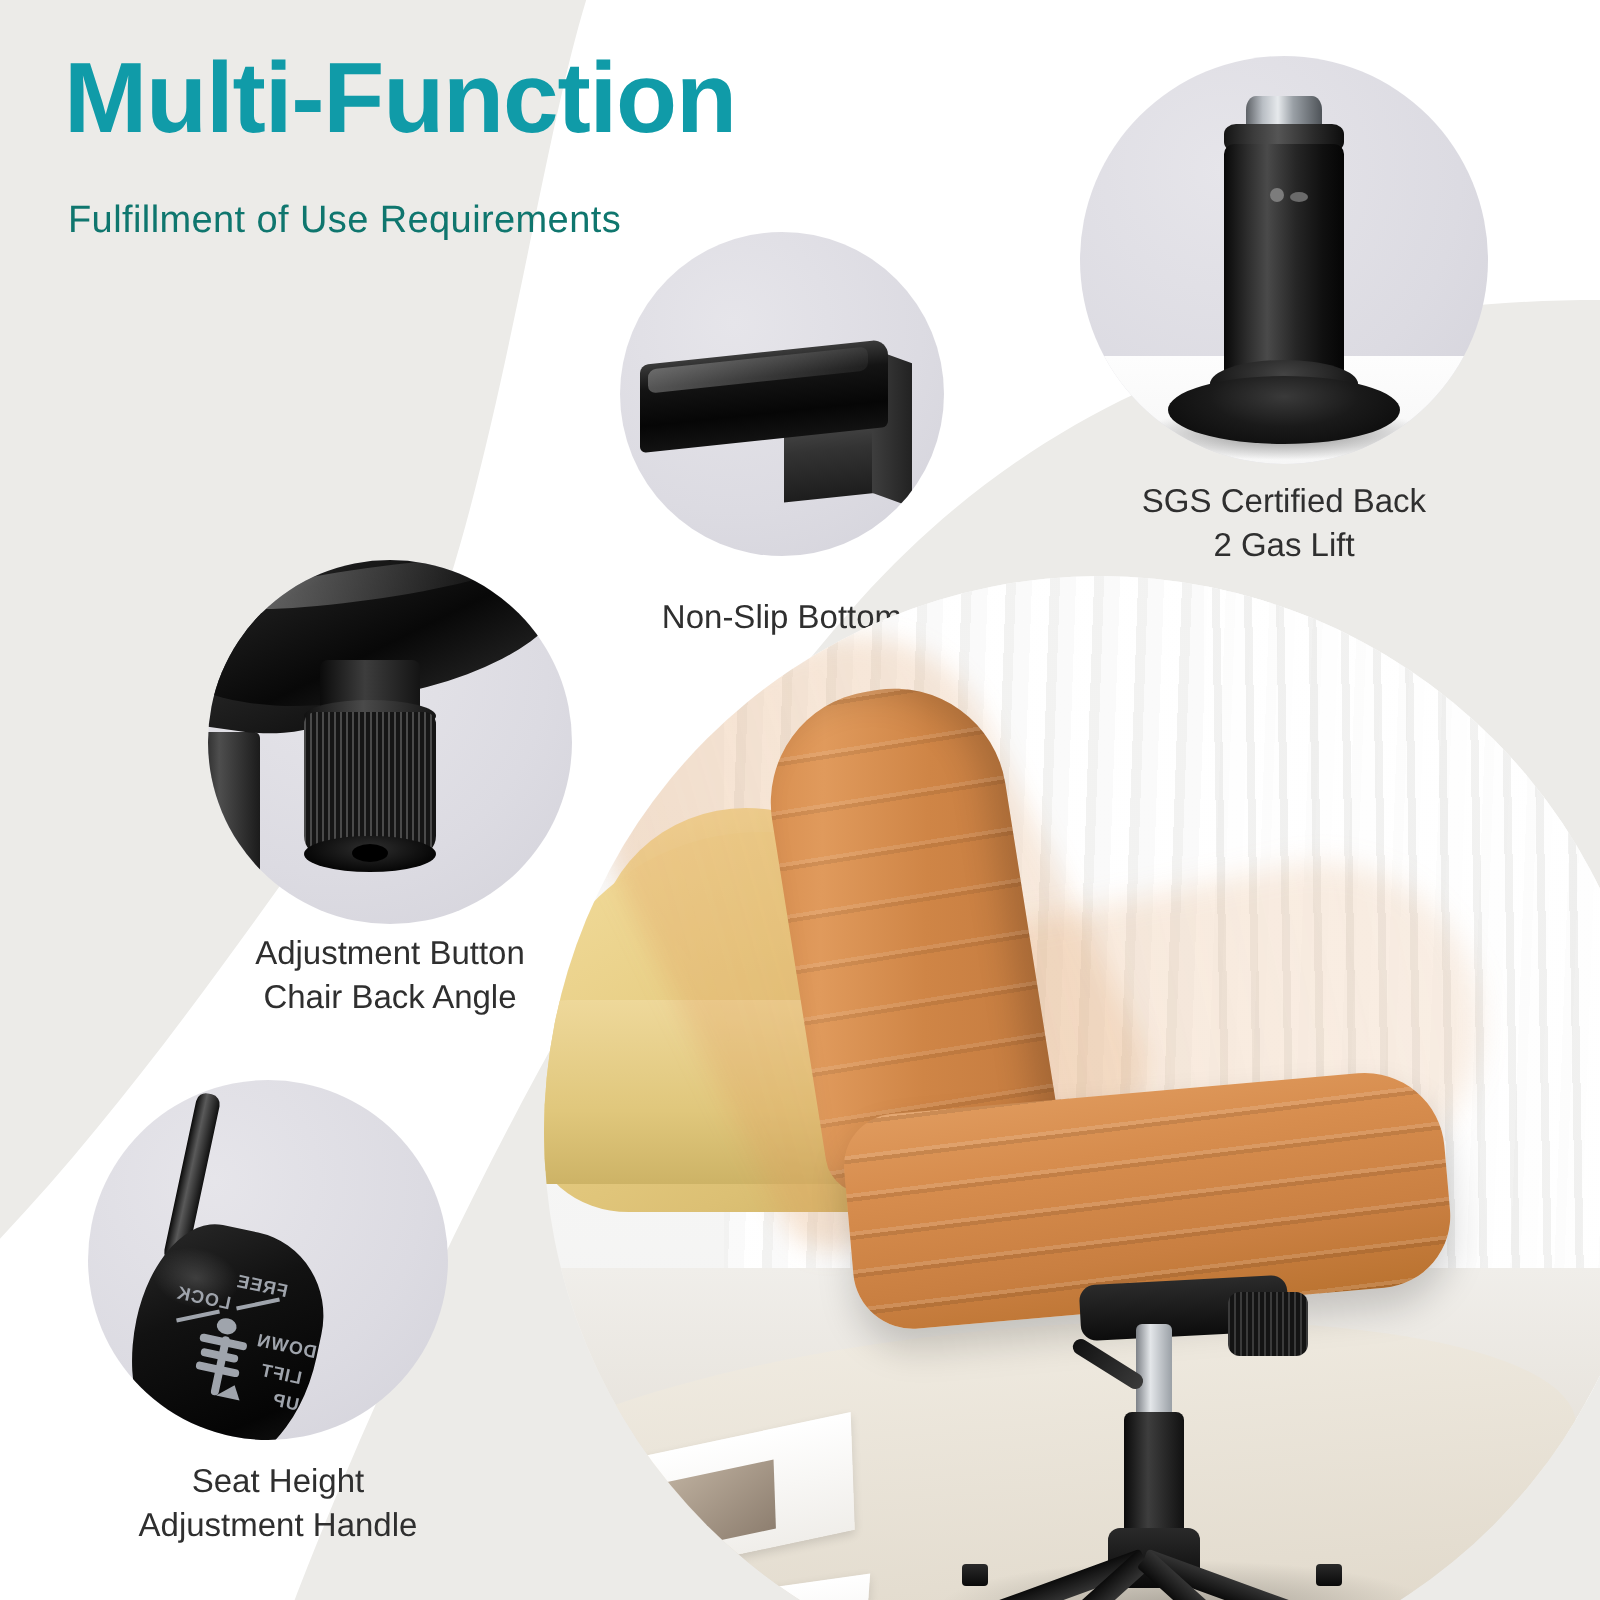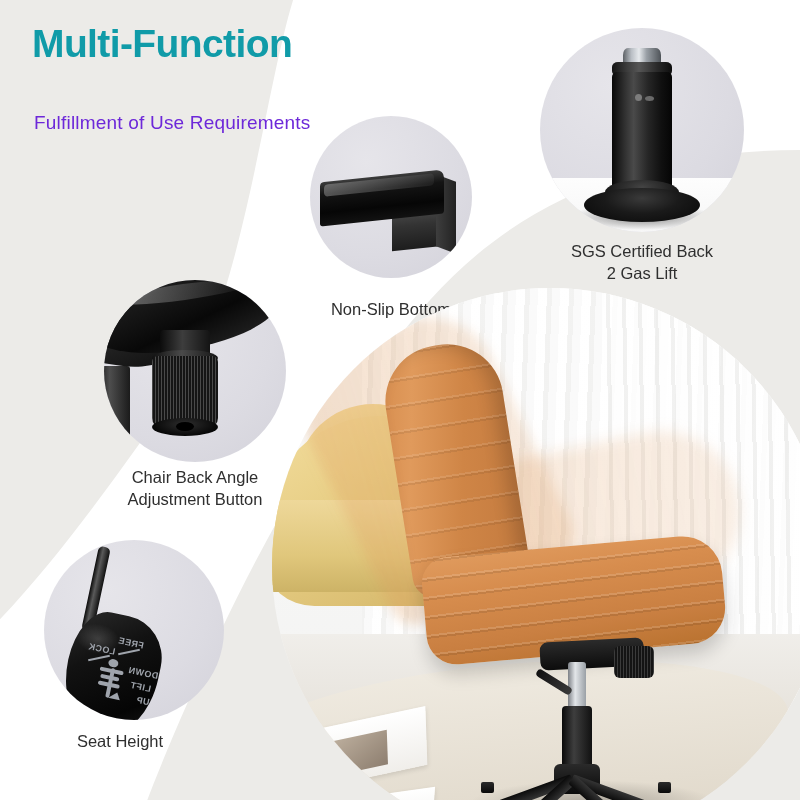--- a/index.html
+++ b/index.html
@@ -9,26 +9,26 @@
     font-family:"Liberation Sans","DejaVu Sans",sans-serif;
   }
   #stage{position:absolute;inset:0;overflow:hidden;}
 
   
   .swoosh{position:absolute;inset:0;pointer-events:none;}
 
   
   .title{
     position:absolute;left:32px;top:24px;
-    font-size:39px;font-weight:bold;letter-spacing:-0.6px;
+    font-size:50px;font-weight:bold;letter-spacing:-0.6px;
     color:#109ba8;line-height:1;white-space:nowrap;
   }
   .subtitle{
-    position:absolute;left:34px;top:112px;
-    font-size:19px;color:#6d28d9;letter-spacing:.2px;white-space:nowrap;
+    position:absolute;left:34px;top:100px;
+    font-size:19px;color:#0f766e;letter-spacing:.2px;white-space:nowrap;
   }
 
   
   .callout{position:absolute;}
   .bubble{
     position:absolute;border-radius:50%;
     background:radial-gradient(circle at 35% 28%,#e6e5ea 0%,#dcdbe2 60%,#d3d2da 100%);
     overflow:hidden;
   }
   .caption{
@@ -384,22 +384,22 @@
         <div class="kb-arm"></div>
         <div class="kb-gloss"></div>
         <div class="kb-neck"></div>
         <div class="kb-knobtop"></div>
         <div class="kb-knob"></div>
         <div class="kb-knobbot"></div>
         <div class="kb-hole"></div>
       </div>
     </div>
     <div class="caption" style="left:90px;top:466px;width:210px;">
+      <div>Adjustment Button</div>
       <div>Chair Back Angle</div>
-      <div>Adjustment Button</div>
     </div>
   </div>
 
   <div class="callout">
     <div class="bubble" style="left:44px;top:540px;width:180px;height:180px;">
       <div style="position:absolute;inset:0;">
         <div class="sh-stem"></div>
         <div class="sh-paddle"></div>
         <div class="sh-gloss"></div>
 
@@ -417,22 +417,23 @@
             <rect x="13" y="10" width="4" height="30" rx="2"></rect>
             <polygon points="6,33 14,40 2,40"></polygon>
           </g>
         </svg>
 
         <div class="sh-txt" style="left:84px;top:128px;">DOWN</div>
         <div class="sh-txt" style="left:86px;top:142px;">LIFT</div>
         <div class="sh-txt" style="left:92px;top:156px;">UP</div>
       </div>
     </div>
-    <div class="caption" style="left:20px;top:730px;width:200px;">
+    <div class="caption" style="left:39px;top:730px;width:200px;">
       <div>Seat Height</div>
+      <div>Adjustment Handle</div>
     </div>
   </div>
 
   <div class="photo">
     <div class="ph-wall"></div>
     <div class="ph-curtain"></div>
     <div class="ph-curtain2"></div>
     <div class="ph-floor"></div>
     <div class="ph-rug"></div>
 

